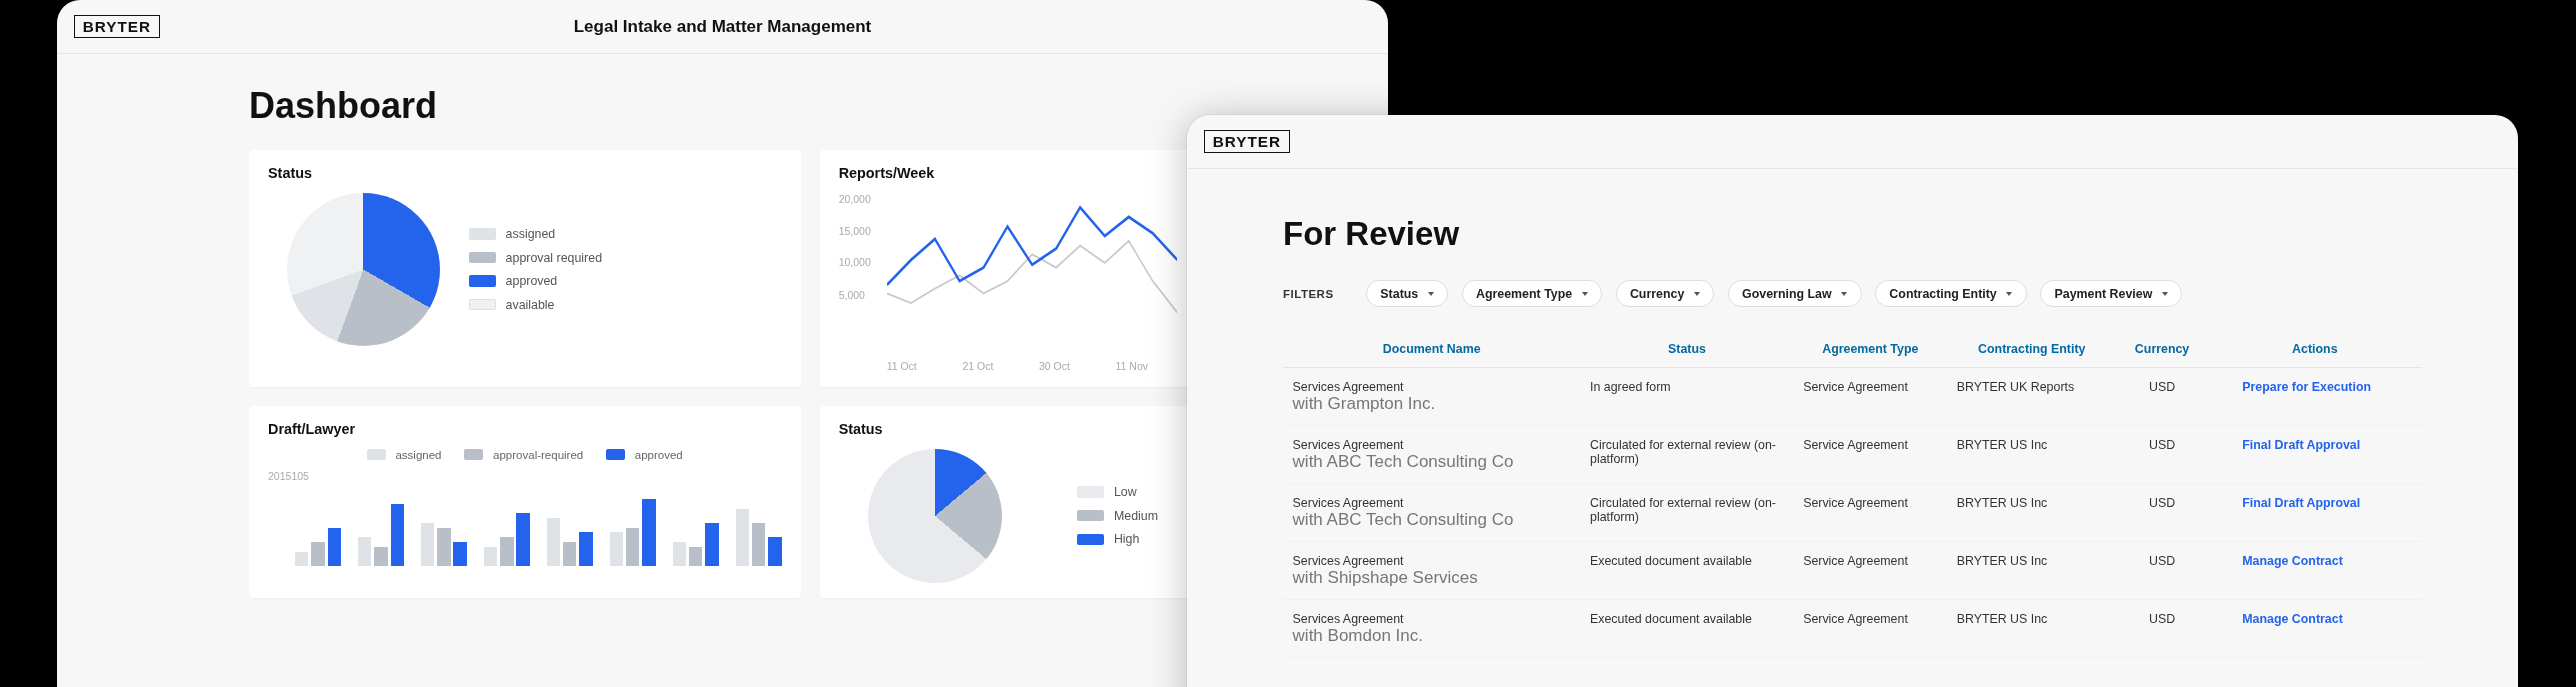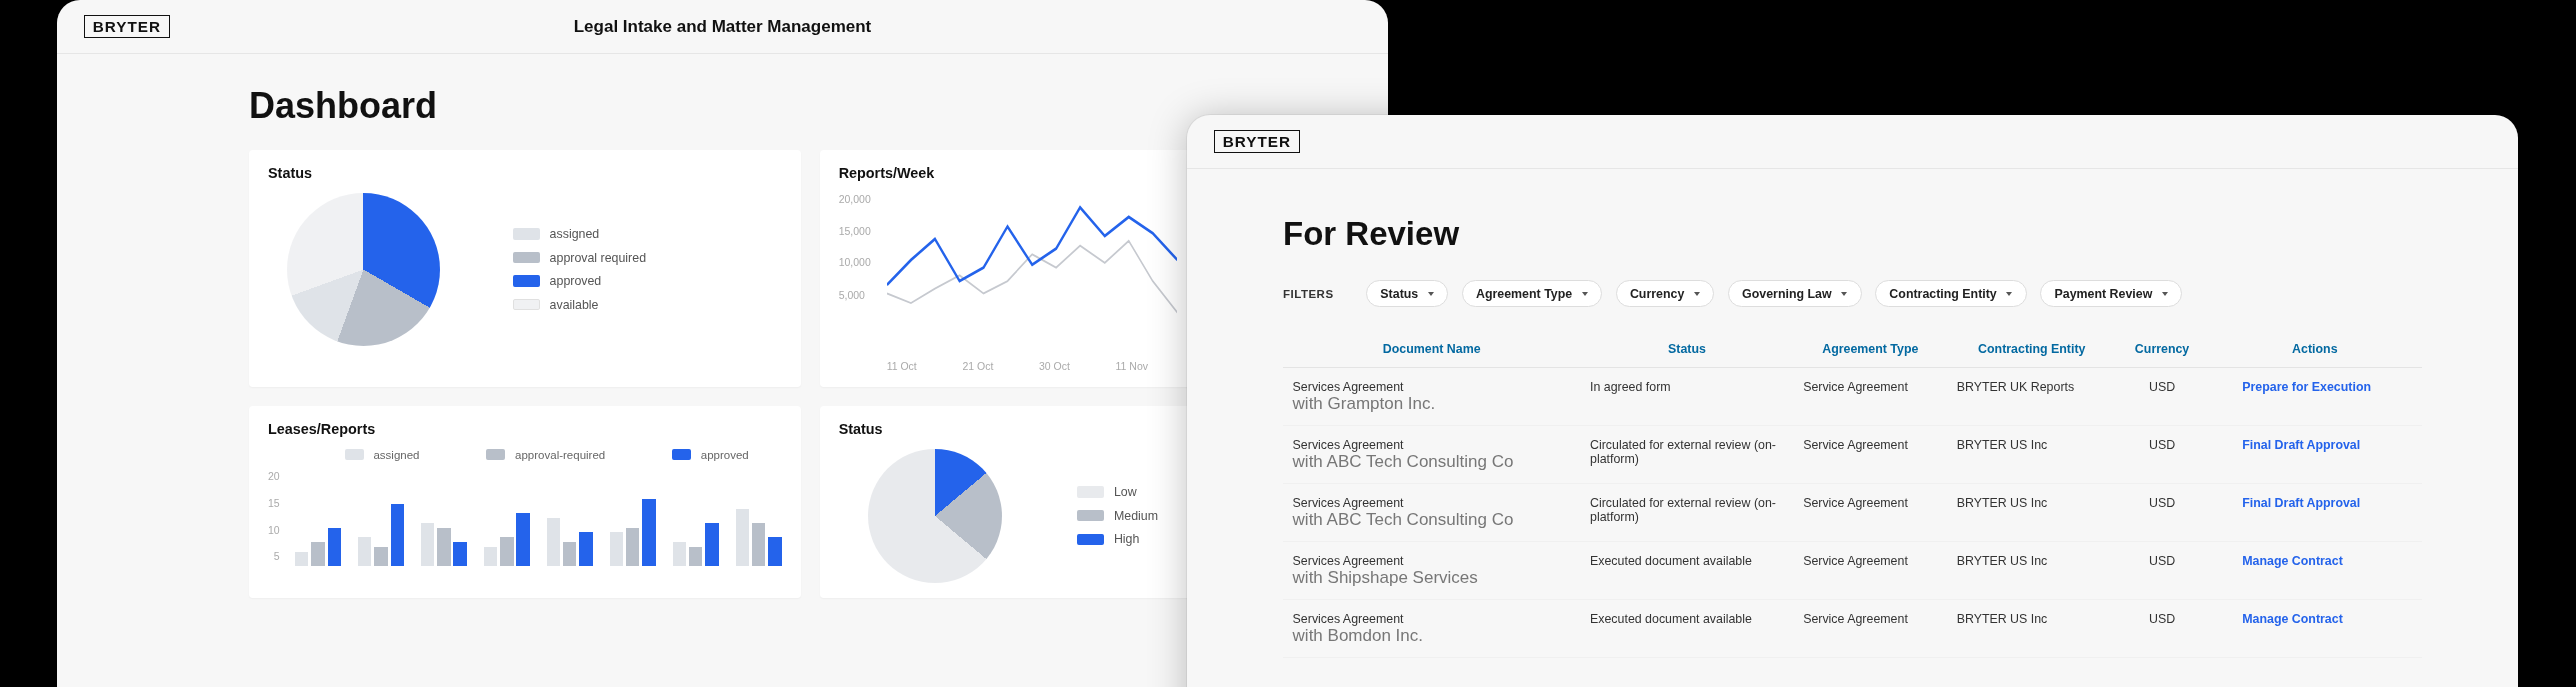--- a/index.html
+++ b/index.html
@@ -17,21 +17,21 @@
     border-radius: 23px;
     box-shadow: 0 3.8px 38px rgba(0,0,0,0.25), 0 0 0 1px rgba(0,0,0,0.05);
   }
   .window-1 { left: 57px; top: 0; width: 1331px; height: 728px; }
   .window-2 { left: 1187px; top: 115px; width: 1331px; height: 670px; }
 
   .topbar {
     height: 54px;
     display: flex;
     align-items: center;
-    padding: 0 27px;
+    padding: 0 17px;
     border-bottom: 1px solid #e6e6e6;
     position: relative;
   }
   .logo {
     border: 1.9px solid #111;
     padding: 1.9px 7.7px;
     font-weight: 800;
     font-size: 15.3px;
     letter-spacing: 1px;
     color: #111;
@@ -66,33 +66,33 @@
     width: 153px; height: 153px; border-radius: 50%;
     background: conic-gradient(
       #2463eb 0deg 120deg,
       #b8bfc9 120deg 200deg,
       #dfe3e8 200deg 250deg,
       #f0f1f3 250deg 360deg
     );
     margin-left: 19px;
   }
   .legend { display: flex; flex-direction: column; gap: 9.6px; font-size: 12.4px; color: #555; }
-  .legend-item { display: flex; align-items: center; gap: 9.6px; margin-left: 44px; }
+  .legend-item { display: flex; align-items: center; gap: 9.6px; }
   .swatch { width: 27px; height: 11.5px; border-radius: 1.9px; }
 
   
   .linechart { position: relative; height: 163px; }
   .ylab { position: absolute; left: 0; font-size: 10.5px; color: #aaa; }
   .xlab-row { display: flex; justify-content: space-between; font-size: 10.5px; color: #aaa; padding: 3.8px 29px 0 48px; }
   .linechart svg { position: absolute; left: 48px; top: 0; width: calc(100% - 48px); height: 134px; }
 
   
   .bar-legend { display:flex; gap:23px; justify-content:center; font-size:11.5px; color:#666; margin-bottom:9.6px;}
   .bar-area { display:flex; align-items:flex-end; height:96px; gap:17px; padding-left:27px; position:relative;}
-  .bar-ylabels { position:absolute; left:0; top:0; bottom:4px; display:flex; flex-direction:column; justify-content:space-between; font-size:10.5px; color:#aaa;align-items:flex-end;}
+  .bar-ylabels { position:absolute; left:0; top:0; bottom:15px; display:flex; flex-direction:row; justify-content:space-between; font-size:10.5px; color:#aaa;}
   .bar-group { display:flex; gap:2.9px; align-items:flex-end; }
   .bar { width:13.4px; }
 
   
   .pie2 {
     width: 134px; height: 134px; border-radius: 50%;
     background: conic-gradient(#2463eb 0 50deg, #b8bfc9 50deg 130deg, #e8eaed 130deg 360deg);
     margin-left: 29px;
   }
 
@@ -164,21 +164,21 @@
         </div>
         <div class="xlab-row">
           <span>11 Oct</span>
           <span>21 Oct</span>
           <span>30 Oct</span>
           <span>11 Nov</span>
         </div>
       </div>
 
       <div class="card">
-        <div class="card-title">Leases/Reports</div>
+        <div class="card-title">Draft/Lawyer</div>
         <div class="bar-legend">
           <div class="legend-item">
               <span class="swatch" style="background:#dfe3e8;width:19px"></span>
               <span>assigned</span>
             </div>
           <div class="legend-item">
               <span class="swatch" style="background:#b8bfc9;width:19px"></span>
               <span>approval-required</span>
             </div>
           <div class="legend-item">

